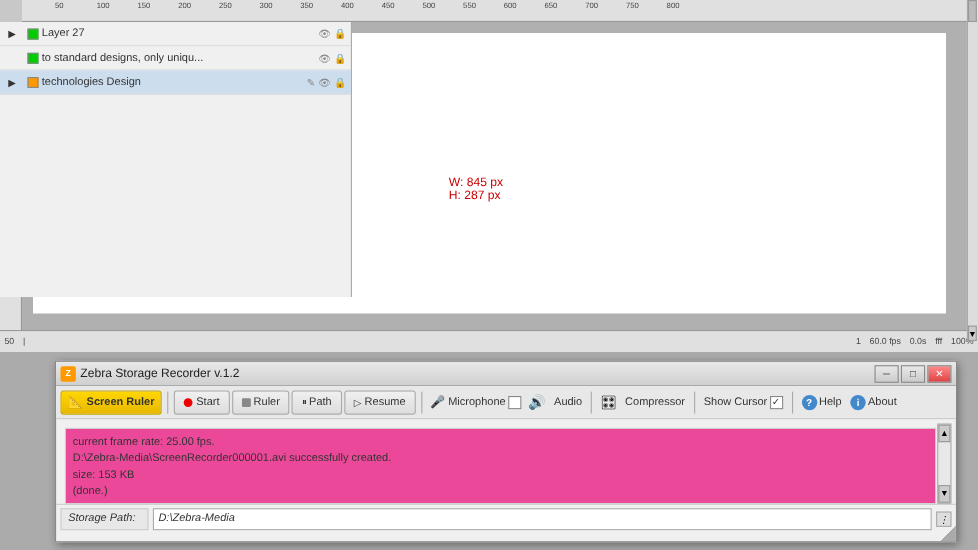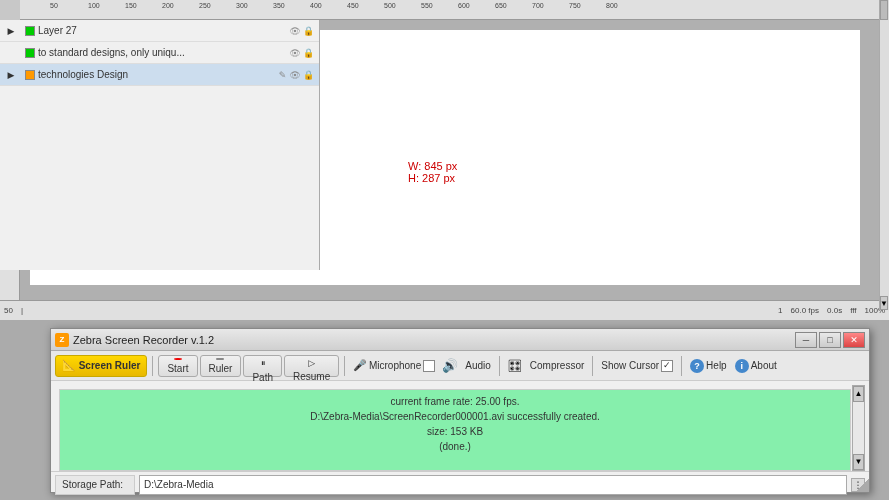--- a/index.html
+++ b/index.html
@@ -230,21 +230,20 @@
       align-items: center;
       gap: 3px;
       padding: 2px 8px;
       background: linear-gradient(to bottom, #f0f0f0, #ddd);
       border: 1px solid #aaa;
       border-radius: 3px;
       font-size: 10px;
       cursor: pointer;
       color: #333;
       height: 22px;
-      flex-direction: column;
     }
 
     .rec-btn .dot {
       width: 8px;
       height: 8px;
       border-radius: 50%;
       display: inline-block;
     }
 
     .rec-btn .dot.red { background: #e00; }
@@ -283,41 +282,41 @@
       height: 20px;
       display: flex;
       align-items: center;
       justify-content: center;
       cursor: pointer;
       border-radius: 2px;
     }
 
     
     .recorder-log {
-      background: #86efac;
+      background: #ec4899;
       border: 1px solid #ccc;
       margin: 4px 4px 0 4px;
       padding: 4px 6px;
       font-size: 10px;
       color: #333;
-      height: 82px;
+      height: 69px;
       overflow-y: auto;
       line-height: 1.5;
       position: relative;
-      text-align: center;
     }
 
     
     .storage-row {
       display: flex;
       align-items: center;
       height: 26px;
       padding: 2px 4px;
       border-top: 1px solid #ccc;
       gap: 4px;
+      font-style: italic;
     }
 
     .storage-label {
       font-size: 10px;
       color: #333;
       min-width: 80px;
       background: #e8e8e8;
       border: 1px solid #ccc;
       height: 20px;
       display: flex;
@@ -453,21 +452,21 @@
     <div style="position:absolute;top:0;width:8px;height:20px;background:#bbb;border:1px solid #999;"></div>
     <div style="position:absolute;bottom:0;width:8px;height:14px;background:#ccc;border:1px solid #999;display:flex;align-items:center;justify-content:center;font-size:8px;">▼</div>
   </div>
 </div>
 
 <div class="recorder-window">
 
   <div class="recorder-titlebar">
     <div class="title-left">
       <div class="title-icon">Z</div>
-      <span class="title-text">Zebra Screen Recorder v.1.2</span>
+      <span class="title-text">Zebra Storage Recorder v.1.2</span>
     </div>
     <div class="window-controls">
       <div class="win-btn">─</div>
       <div class="win-btn">□</div>
       <div class="win-btn" style="background:linear-gradient(to bottom,#f88,#d44);color:white;">✕</div>
     </div>
   </div>
 
   <div class="recorder-toolbar">
 

